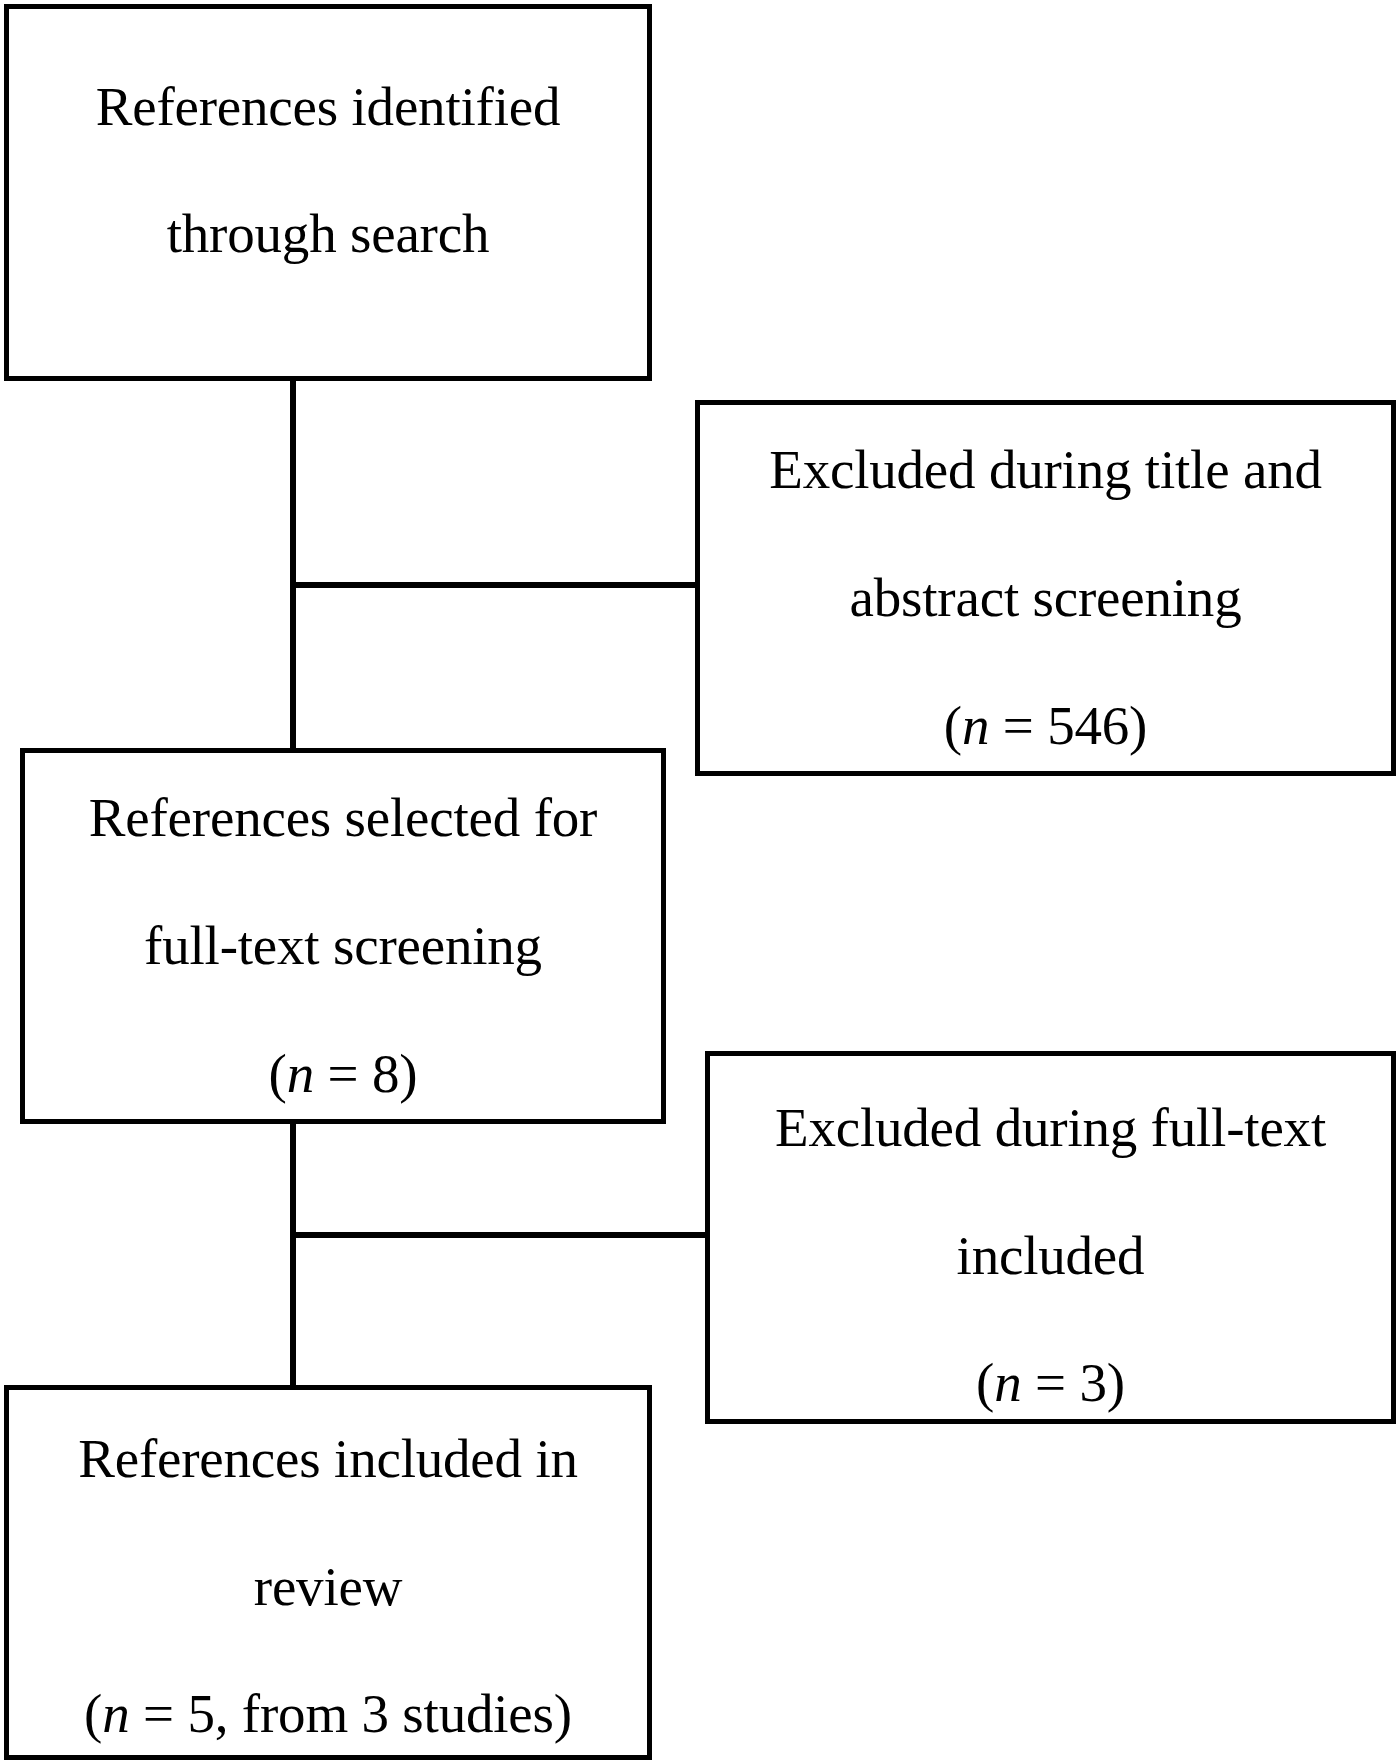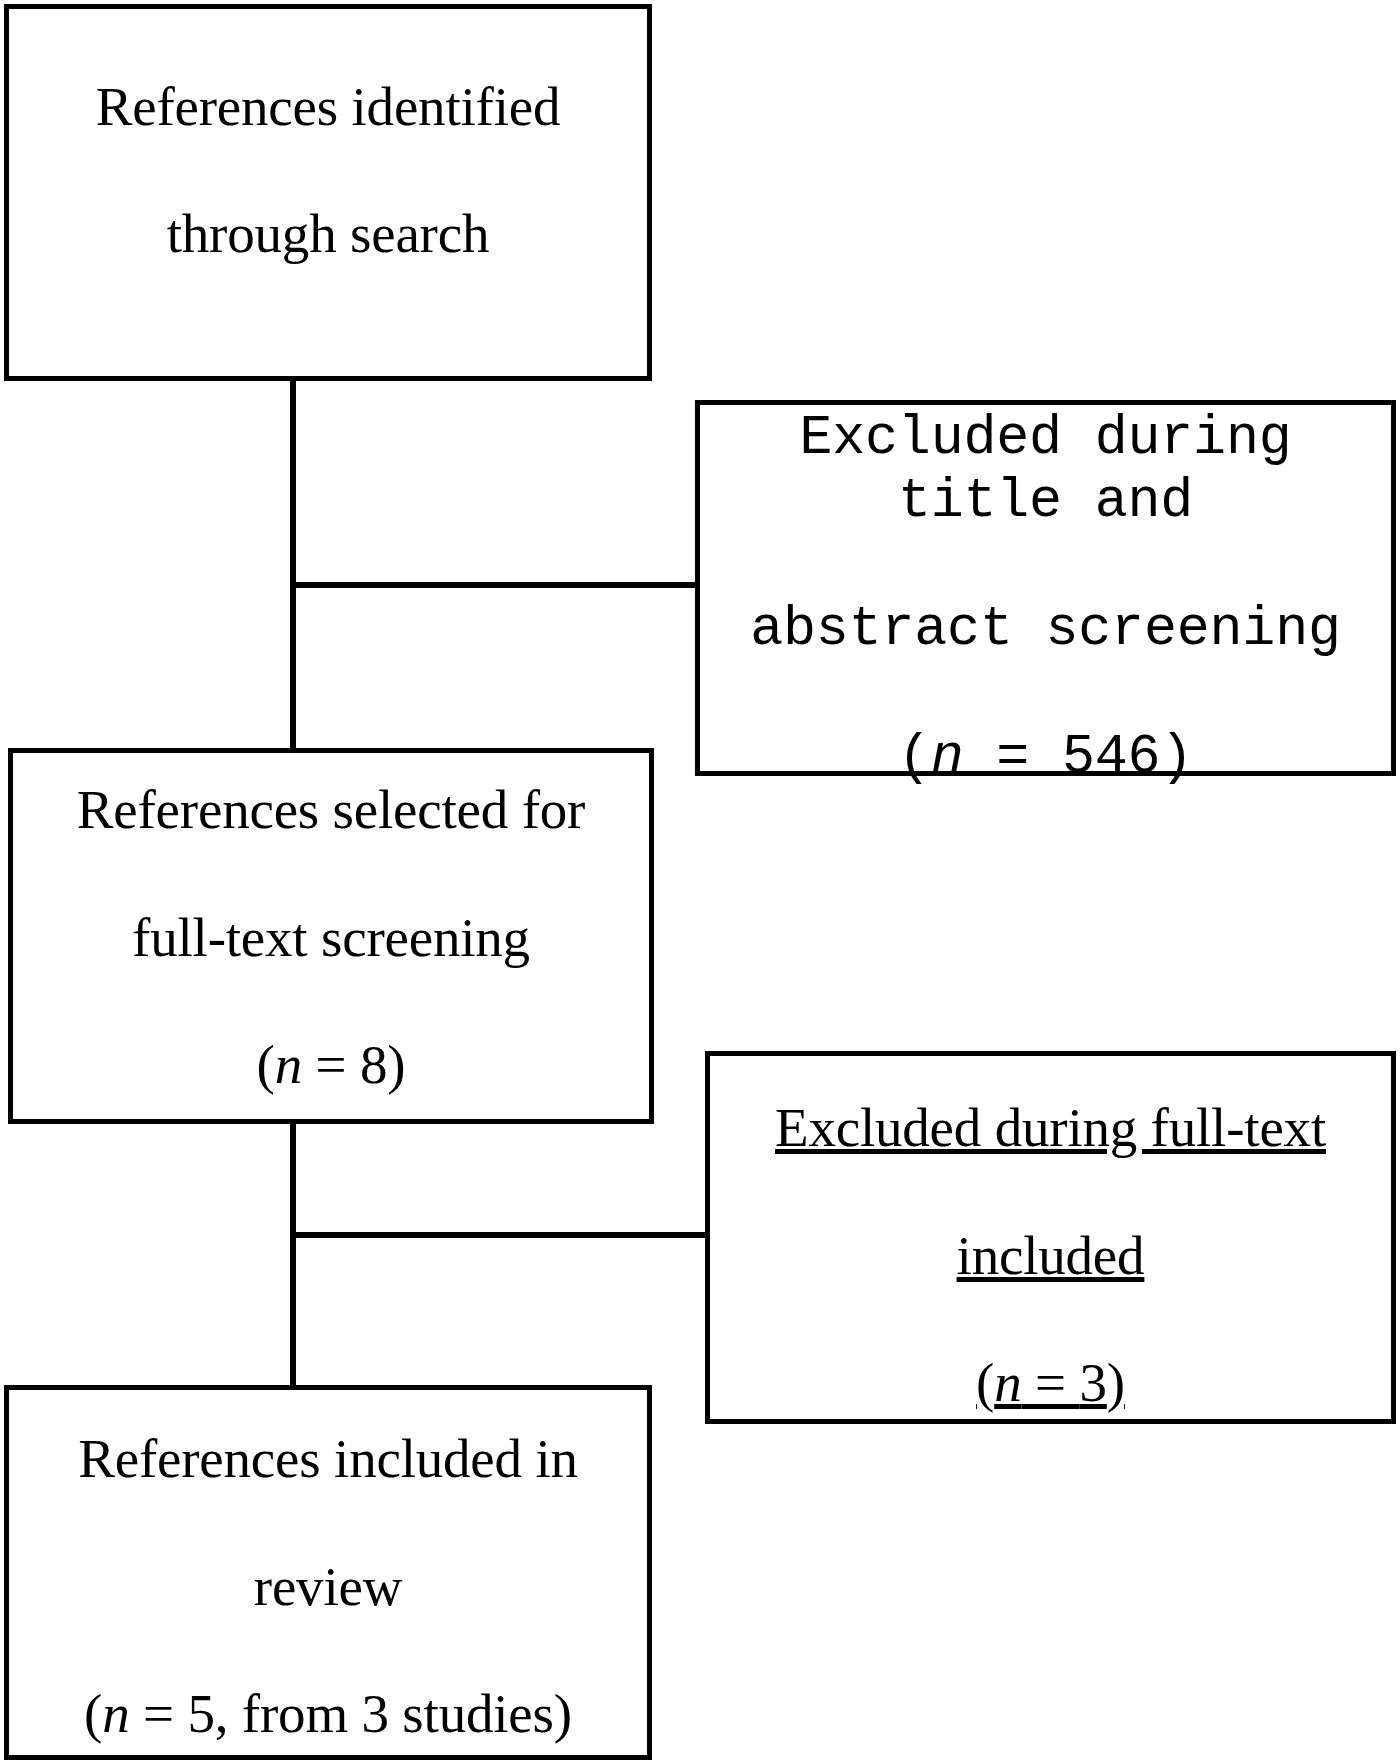--- a/index.html
+++ b/index.html
@@ -38,23 +38,23 @@
     letter-spacing: -0.2px;
     white-space: pre-line;
     padding: 0 14px;
   }
   .box-text .nvar {
     font-style: italic;
   }
 
   
   #box-identified  { left: 4px;   top: 4px;    width: 648px; height: 377px; }
-  #box-excluded-ta { left: 695px; top: 400px;  width: 701px; height: 376px; font-family: Liberation Mono, monospace; }
-  #box-fulltext    { left: 8px;   top: 748px;  width: 646px; height: 376px; align-items: flex-end; }
-  #box-excluded-ft { left: 705px; top: 1051px; width: 691px; height: 373px; text-decoration: underline; }
+  #box-excluded-ta { left: 695px; top: 400px;  width: 701px; height: 376px; }
+  #box-fulltext    { left: 20px;   top: 748px;  width: 646px; height: 376px; }
+  #box-excluded-ft { left: 705px; top: 1051px; width: 691px; height: 373px; }
   #box-included    { left: 4px;   top: 1385px; width: 648px; height: 375px; justify-content: center; }
 
   
   #box-identified .box-text  { transform: translateY(-22px); }
   #box-fulltext   .box-text  { transform: translateY(-22px); }
   #box-included   .box-text  { transform: translateY(-18px); }
   #box-excluded-ta .box-text { transform: translateY(-22px); }
   #box-excluded-ft .box-text { transform: translateY(-14px); }
 
   

